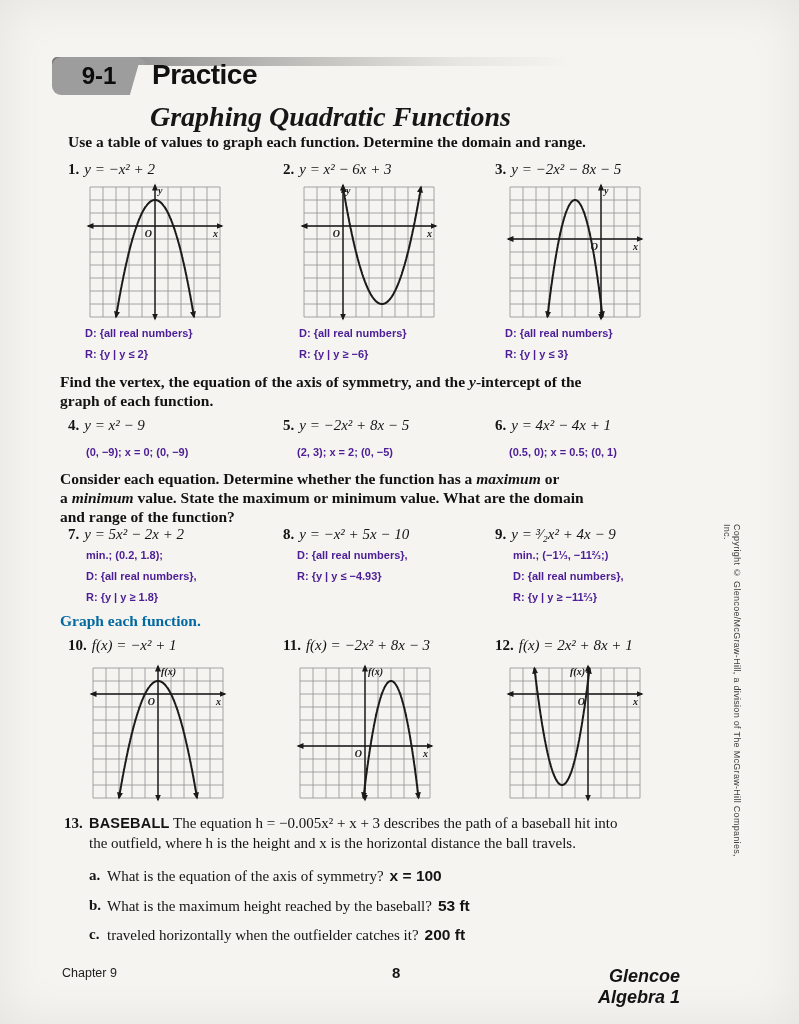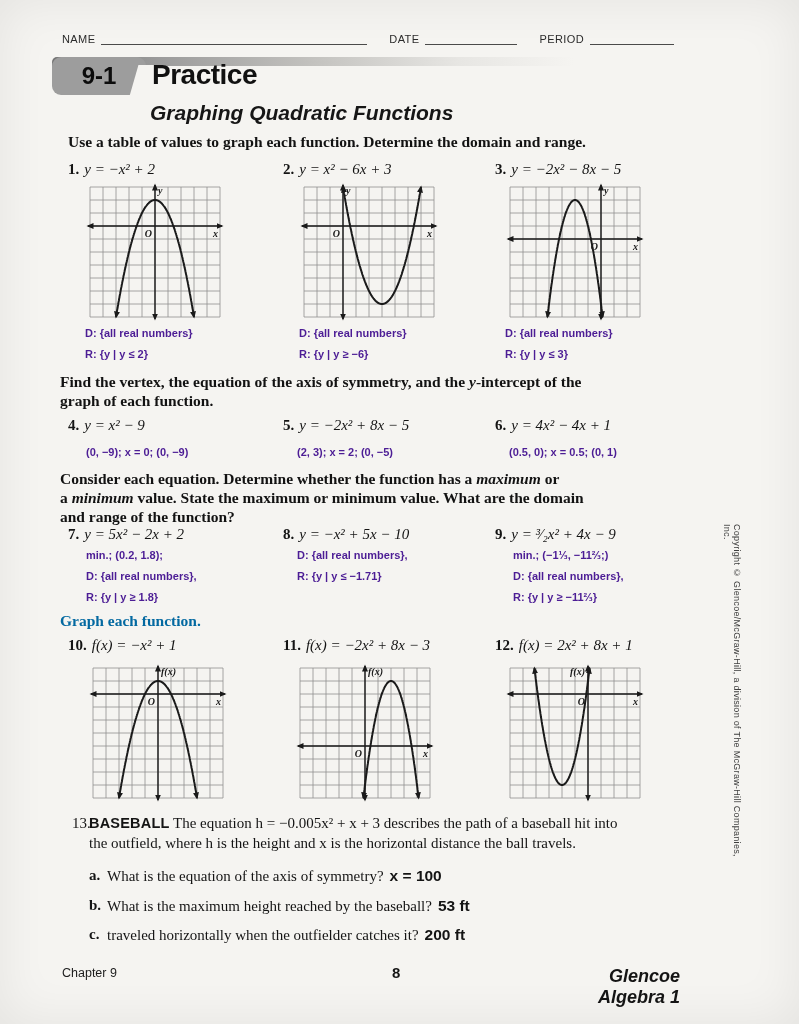--- a/index.html
+++ b/index.html
@@ -17,64 +17,56 @@
   .blanks .lbl{padding-right:6px;}
   
   .swoosh{top:57px;left:52px;width:522px;height:9px;border-radius:5px 0 0 0;
     background:linear-gradient(90deg,#747474 0%,#9a9a9a 20%,#c3c2bf 50%,#e7e6e3 78%,rgba(231,230,227,0) 100%);}
   .tab{top:57px;left:52px;width:94px;height:38px;background:#9d9d9d;border-radius:9px;
     display:flex;align-items:center;justify-content:center;
     font-family:"Liberation Sans",sans-serif;font-weight:bold;font-size:24px;color:#0c0c0c;}
   .tab-notch{top:65px;left:134px;width:16px;height:31px;background:#f5f4f1;transform:skewX(-16deg);}
   .practice{top:59px;left:152px;font-family:"Liberation Sans",sans-serif;font-weight:bold;
     font-size:28px;letter-spacing:-.5px;color:#111;}
-  .subtitle{top:101px;left:150px;font-family:Liberation Sans, sans-serif;font-weight:bold;
-    font-style:italic;font-size:21px;color:#161616;}
+  .subtitle{top:101px;left:150px;font-family:Liberation Serif, serif;font-weight:bold;
+    font-style:italic;font-size:28px;color:#161616;}
   
   .instr{font-weight:bold;font-size:15.5px;line-height:19px;color:#121212;width:628px;}
   
   .grid3{display:grid;grid-template-columns:223px 212px 1fr;width:632px;align-items:start;}
   .prob{font-size:15px;white-space:nowrap;}
   .prob .num{font-weight:bold;font-style:normal;margin-right:5px;}
   .prob .eq{font-style:italic;}
   .pad8{padding-left:8px;}
   .ans{font-family:"Liberation Sans",sans-serif;font-weight:bold;font-size:11px;
     line-height:21px;color:#4c1d95;white-space:nowrap;}
   .graphbox{display:inline-block;}
   .ghead{font-weight:bold;font-size:15.5px;color:#0369a1;}
   
   .p13{top:814px;left:60px;width:636px;font-size:15px;line-height:19.5px;}
   .p13 .head{position:relative;padding-left:29px;}
-  .p13 .num13{position:absolute;left:12px;top:0;font-weight:normal;}
+  .p13 .num13{position:absolute;left:4px;top:0;font-weight:bold;}
   .p13 .tag{font-family:"Liberation Sans",sans-serif;font-weight:bold;font-size:14.5px;letter-spacing:.2px;}
   .part{position:relative;padding-left:47px;margin-top:9px;}
   .part .letter{position:absolute;left:29px;top:0;font-weight:bold;}
   .part .answer{font-family:"Liberation Sans",sans-serif;font-weight:bold;font-size:15.5px;margin-left:6px;white-space:nowrap;}
   
   .foot-left{top:966px;left:62px;font-family:"Liberation Sans",sans-serif;font-size:12.5px;color:#1d1d1d;}
   .foot-page{top:964px;left:392px;font-family:"Liberation Sans",sans-serif;font-weight:bold;font-size:15px;}
   .foot-right{top:966px;left:555px;width:125px;text-align:right;font-family:"Liberation Sans",sans-serif;
     font-weight:bold;font-style:italic;font-size:18px;}
   
   .copyright{top:524px;left:722px;height:350px;writing-mode:vertical-rl;
     font-family:"Liberation Sans",sans-serif;font-size:9px;color:#3e3e3e;letter-spacing:.3px;}
 </style>
 </head>
 <body>
 
 <div class="page">
 
-  <div class="abs blanks">
-    <span class="lbl">NAME</span>
-    <span class="blank-line" style="flex:1 1 auto;"></span>
-    <span class="lbl" style="padding-left:22px;">DATE</span>
-    <span class="blank-line" style="width:92px;"></span>
-    <span class="lbl" style="padding-left:22px;">PERIOD</span>
-    <span class="blank-line" style="width:84px;"></span>
-  </div>
 
   <div class="abs swoosh"></div>
   <div class="abs tab">
     <span>9-1</span>
   </div>
   <div class="abs tab-notch"></div>
   <div class="abs practice">Practice</div>
   <div class="abs subtitle">Graphing Quadratic Functions</div>
 
   <div class="abs instr" style="top:132px;left:60px;margin-left:8px;">Use a table of values to graph each function. Determine the domain and range.</div>
@@ -195,21 +187,21 @@
       <div class="ans" style="padding-left:26px;margin-top:2px;">
         <div>min.; (0.2, 1.8);</div>
         <div>D: {all real numbers},</div>
         <div>R: {y | y ≥ 1.8}</div>
       </div>
     </div>
     <div>
       <div class="prob"><span class="num">8.</span><span class="eq">y = −x² + 5x − 10</span></div>
       <div class="ans" style="padding-left:14px;margin-top:2px;">
         <div>D: {all real numbers},</div>
-        <div>R: {y | y ≤ −1.71}</div>
+        <div>R: {y | y ≤ −4.93}</div>
       </div>
     </div>
     <div>
       <div class="prob"><span class="num">9.</span><span class="eq">y = ³⁄₂x² + 4x − 9</span></div>
       <div class="ans" style="padding-left:18px;margin-top:2px;">
         <div>min.; (−1⅓, −11⅔;)</div>
         <div>D: {all real numbers},</div>
         <div>R: {y | y ≥ −11⅔}</div>
       </div>
     </div>

